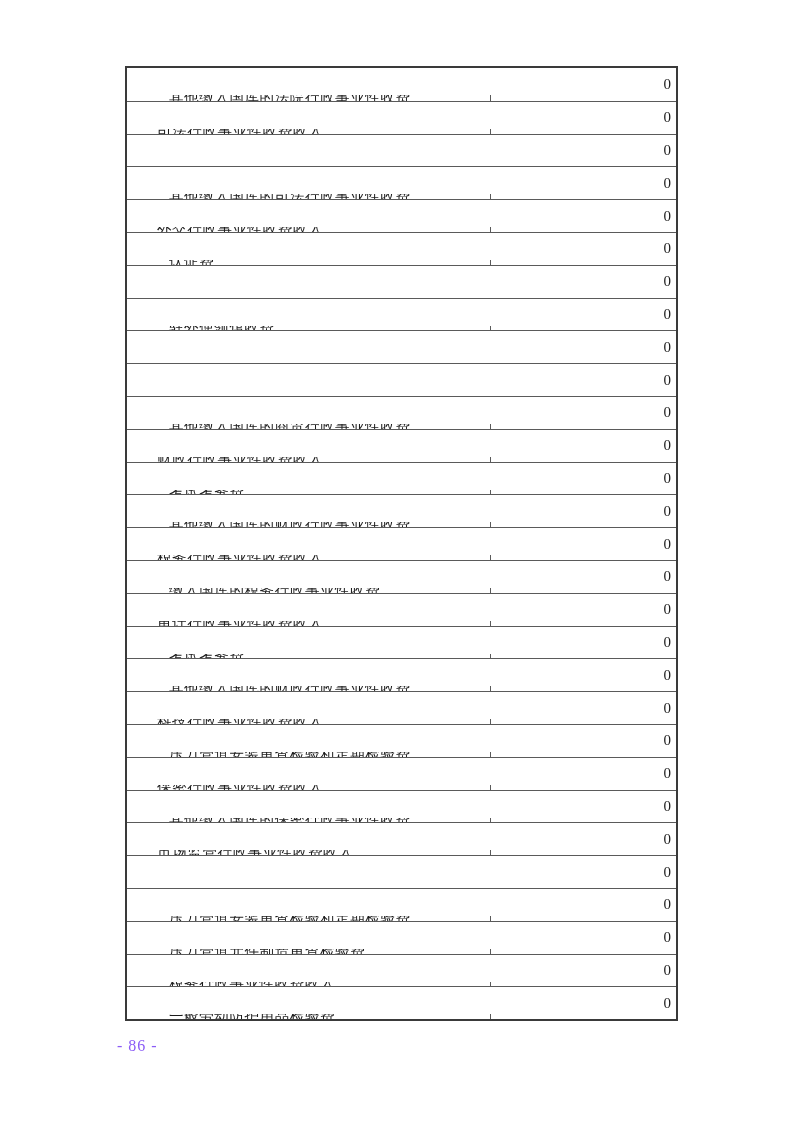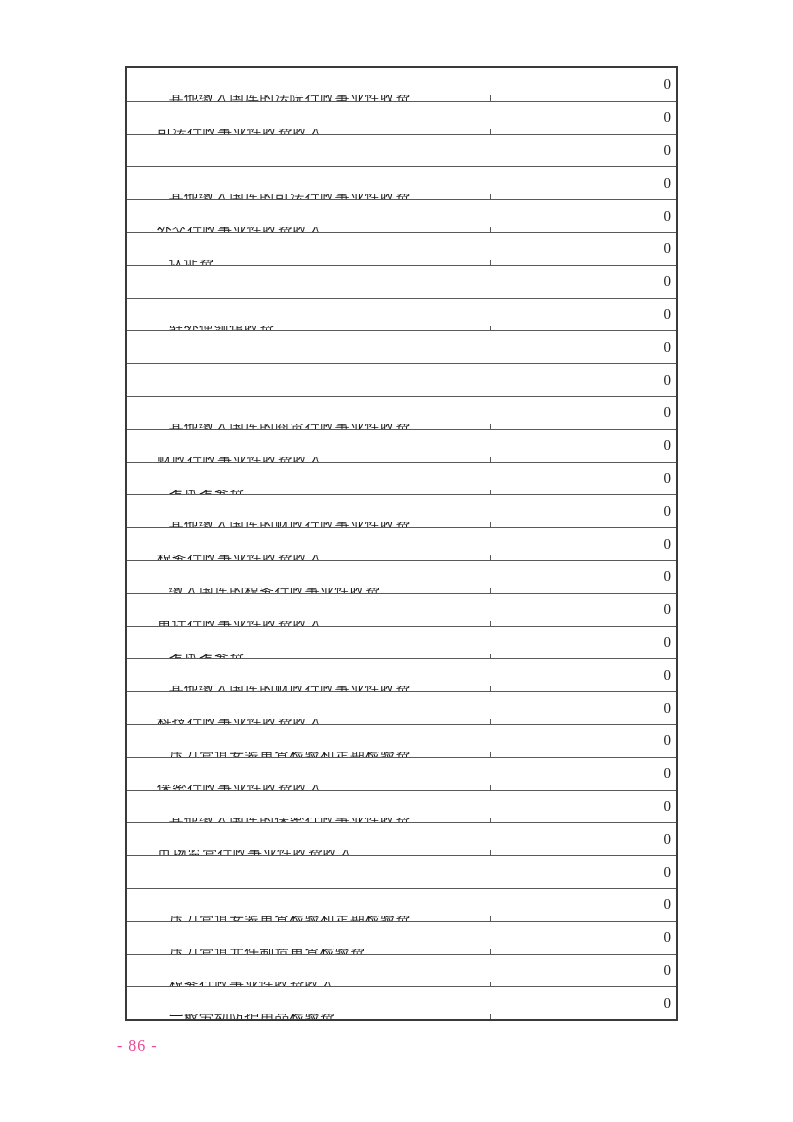--- a/index.html
+++ b/index.html
@@ -59,21 +59,21 @@
     justify-content: flex-end;
     padding-right: 5px;
     font-size: 15px;
   }
   .page-number {
     position: absolute;
     left: 117px;
     top: 1037px;
     font-size: 16px;
     letter-spacing: 1px;
-    color: #ec4899;
+    color: #8b5cf6;
   }
 </style>
 </head>
 <body>
 
 <div class="doc-page">
 
   <div class="fee-table">
       <div class="t-row">
       <div class="cell-label indent-2">其他缴入国库的法院行政事业性收费</div>

